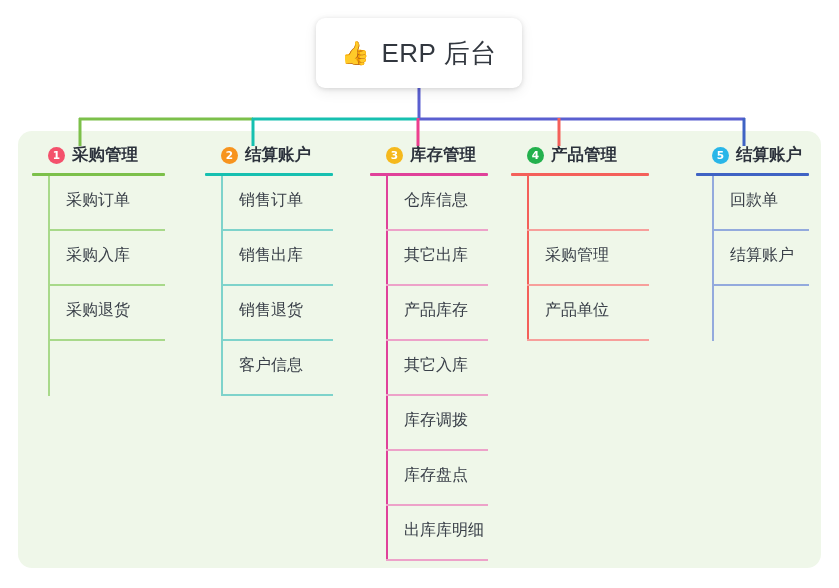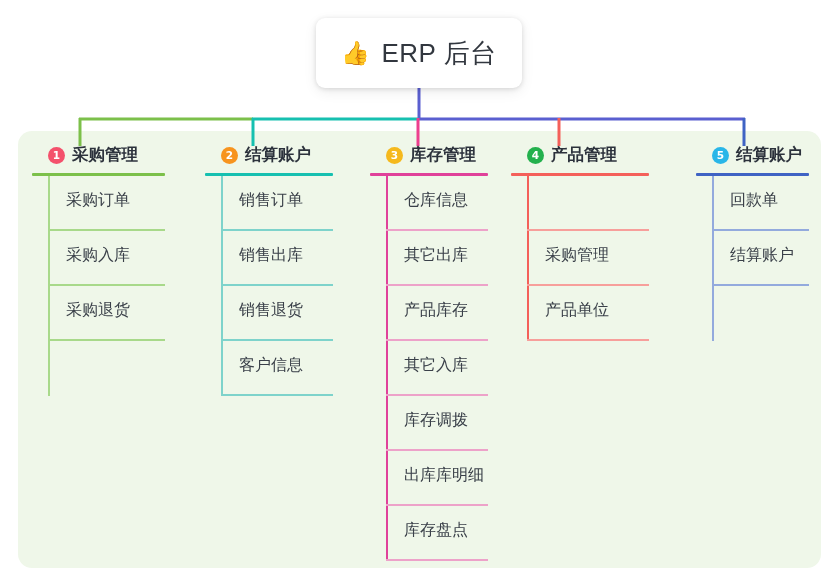--- a/index.html
+++ b/index.html
@@ -186,25 +186,25 @@
         </div>
         <div class="leaf">
           <span class="leaf-label">其它入库</span>
           <div class="leaf-rule" style="background: rgb(237, 162, 201); width: 102px;"></div>
         </div>
         <div class="leaf">
           <span class="leaf-label">库存调拨</span>
           <div class="leaf-rule" style="background: rgb(237, 162, 201); width: 102px;"></div>
         </div>
         <div class="leaf">
+          <span class="leaf-label">库存盘点</span>
+          <div class="leaf-rule" style="background: rgb(237, 162, 201); width: 102px;"></div>
+        </div>
+        <div class="leaf">
           <span class="leaf-label">出库库明细</span>
-          <div class="leaf-rule" style="background: rgb(237, 162, 201); width: 102px;"></div>
-        </div>
-        <div class="leaf">
-          <span class="leaf-label">库存盘点</span>
           <div class="leaf-rule" style="background: rgb(237, 162, 201); width: 102px;"></div>
         </div>
       </div>
     </div>
     <div class="column" style="left: 511px;">
       <div class="col-head">
         <span class="badge" style="background: rgb(35, 177, 77);">4</span>
         <span>产品管理</span>
       </div>
       <div class="head-rule" style="background: rgb(244, 96, 90); width: 138px;"></div>

